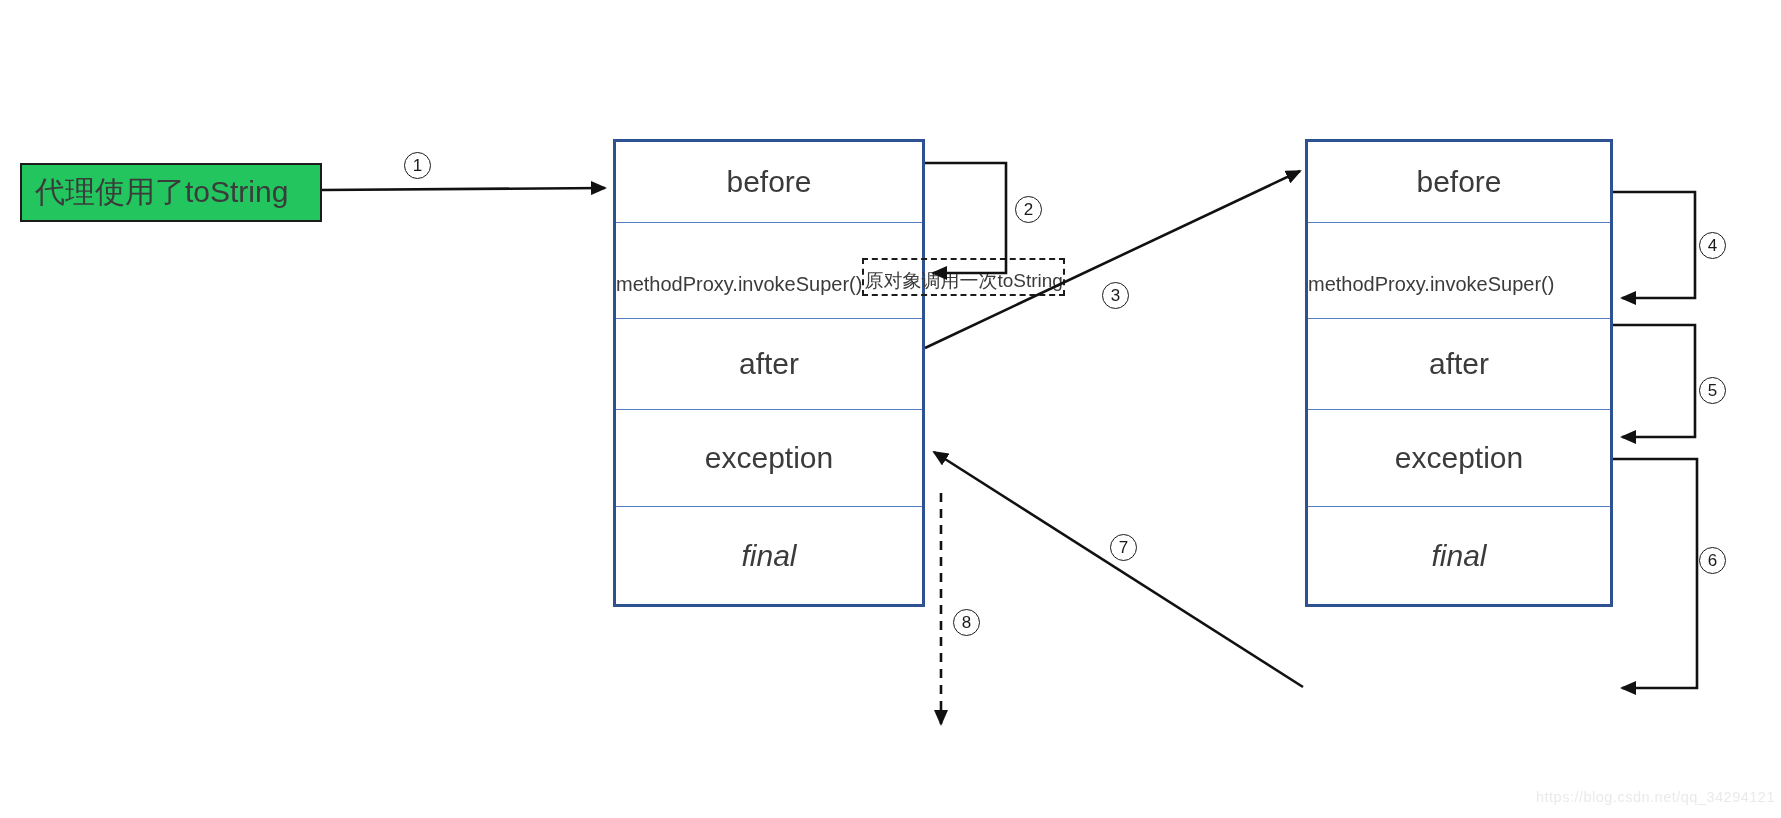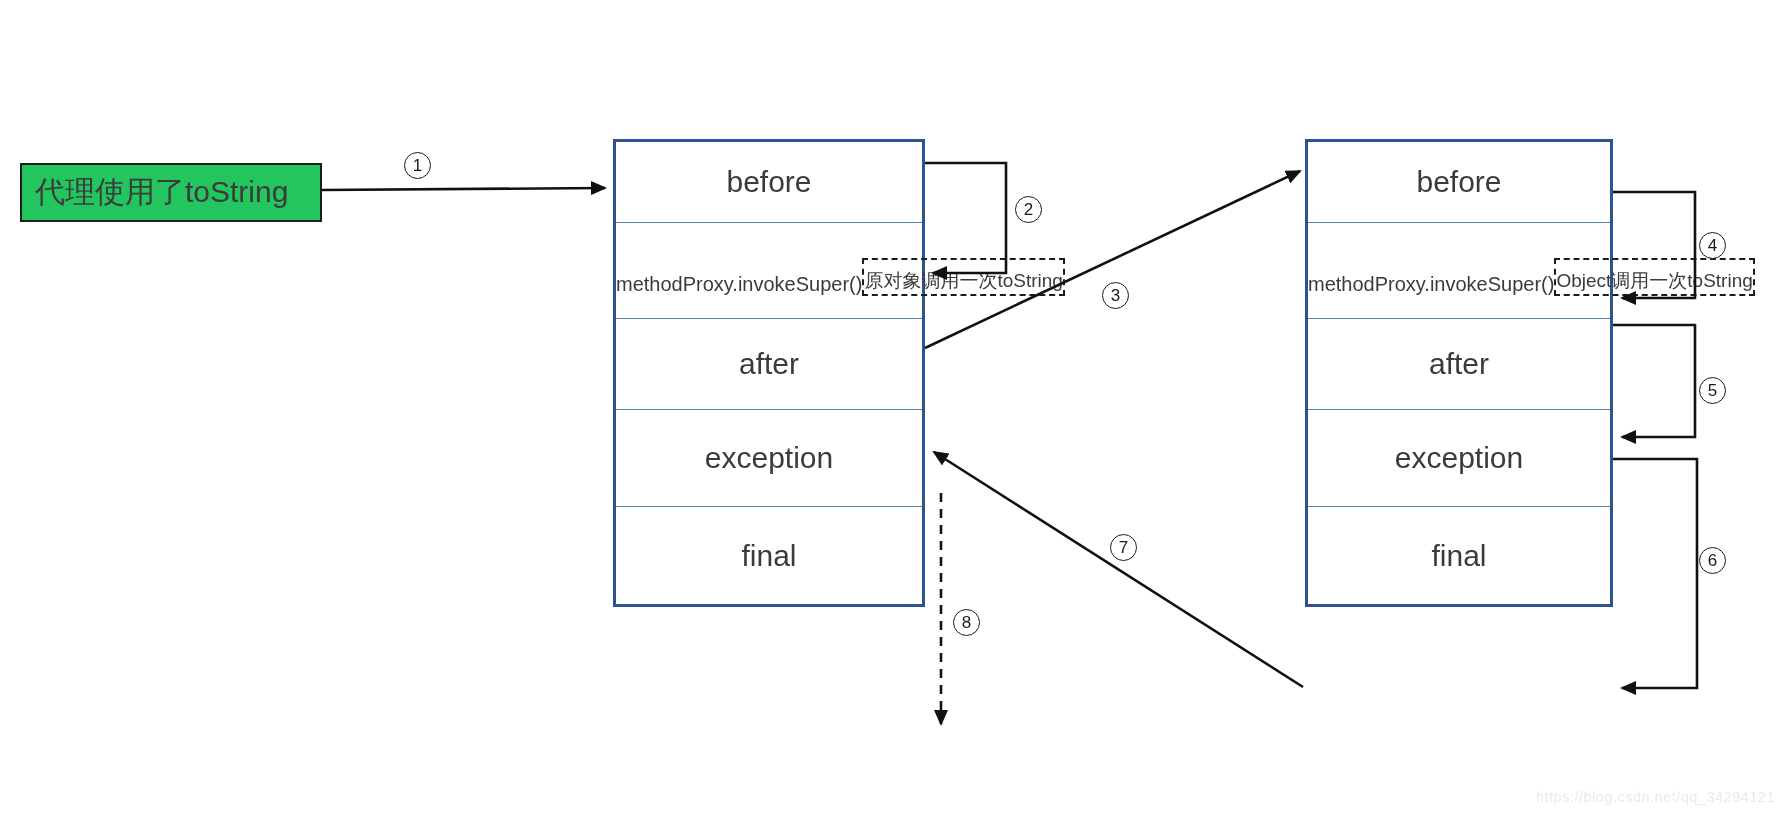--- a/index.html
+++ b/index.html
@@ -52,21 +52,21 @@
   #left-proxy-box{left:613px;width:312px;}
   #right-proxy-box{left:1305px;width:308px;}
 
   .sec{
     box-sizing:border-box;
     border-bottom:1.5px solid var(--divider);
     display:flex;align-items:center;justify-content:center;
     font-size:30px;
     color:var(--text);
   }
-  .sec:last-child{border-bottom:none;}
+  .sec:last-child{border-bottom:none;font-style:italic;}
   .sec-before{flex:107 0 0;}
   .sec-method{
     flex:127 0 0;
     flex-direction:row;justify-content:flex-start;
   }
   .sec-after{flex:120 0 0;}
   .sec-exception{flex:129 0 0;}
   .sec-final{flex:129 0 0;}
 
   .method-call{
@@ -146,23 +146,20 @@
       <span>final</span>
     </div>
   </div>
 
   <div class="proxy-box" id="right-proxy-box">
     <div class="sec sec-before">
       <span>before</span>
     </div>
     <div class="sec sec-method">
       <div class="method-call">methodProxy.invokeSuper()</div>
-      <div class="method-note">
-        <span>Object调用一次toString</span>
-      </div>
     </div>
     <div class="sec sec-after">
       <span>after</span>
     </div>
     <div class="sec sec-exception">
       <span>exception</span>
     </div>
     <div class="sec sec-final">
       <span>final</span>
     </div>

